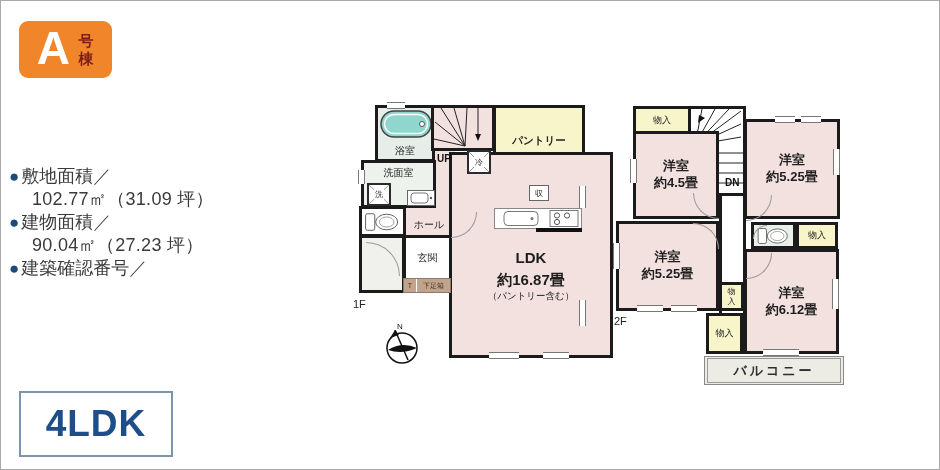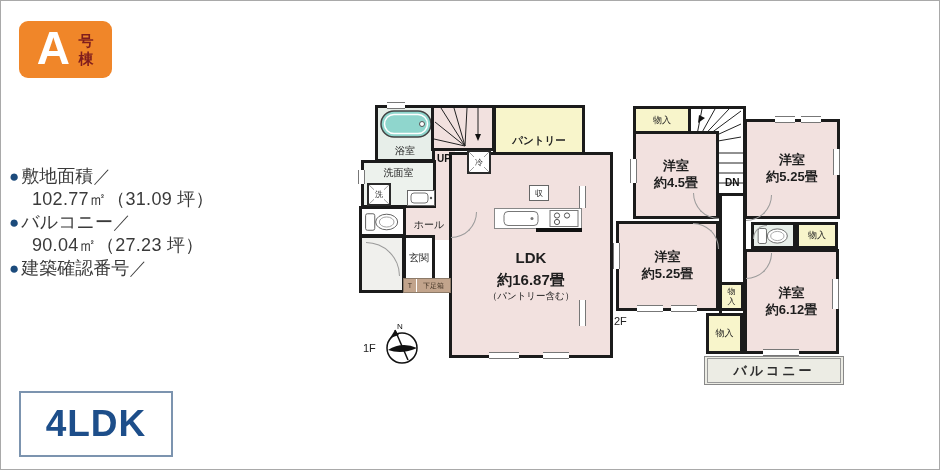--- a/index.html
+++ b/index.html
@@ -89,21 +89,21 @@
     <div class="spec-item">
       <div class="spec-label">
         <span class="spec-bullet">●</span>
         <span>敷地面積／</span>
       </div>
       <div class="spec-value">102.77㎡（31.09 坪）</div>
     </div>
     <div class="spec-item">
       <div class="spec-label">
         <span class="spec-bullet">●</span>
-        <span>バルコニー／</span>
+        <span>建物面積／</span>
       </div>
       <div class="spec-value">90.04㎡（27.23 坪）</div>
     </div>
     <div class="spec-item">
       <div class="spec-label">
         <span class="spec-bullet">●</span>
         <span>建築確認番号／</span>
       </div>
     </div>
   </div>
@@ -198,30 +198,30 @@
         <rect x="1" y="3" width="10" height="18" rx="2" fill="#fff" stroke="#555"></rect>
         <ellipse cx="24" cy="12" rx="12" ry="8.5" fill="#fff" stroke="#555"></ellipse>
         <ellipse cx="24" cy="12" rx="8" ry="5.5" fill="none" stroke="#999"></ellipse>
       </svg>
     </div>
 
     <div class="room porchbg" style="left:8px;top:135px;width:46px;height:58px;">
       <div class="arc arc-tr" style="left:4px;top:4px;width:34px;height:34px;"></div>
     </div>
 
-    <div class="room whitebg" style="left:52px;top:135px;width:32px;height:46px;">
+    <div class="room whitebg" style="left:52px;top:135px;width:49px;height:46px;">
       <span class="rsmall">玄関</span>
     </div>
 
     <div class="shoe" style="left:52px;top:178px;width:48px;height:15px;">
       <div style="width:12px;">T</div>
       <div style="flex:1;">下足箱</div>
     </div>
 
-    <span class="floor-label" style="left:12px;top:198px;margin-top:44px;">1F</span>
+    <span class="floor-label" style="left:2px;top:198px;">1F</span>
 
     <div class="win winv" style="left:228px;top:86px;height:22px;"></div>
     <div class="win winv" style="left:228px;top:200px;height:26px;"></div>
     <div class="win winh" style="left:138px;top:252px;width:30px;"></div>
     <div class="win winh" style="left:192px;top:252px;width:26px;"></div>
     <div class="win winh" style="left:36px;top:2px;width:18px;"></div>
     <div class="win winv" style="left:7px;top:70px;height:14px;"></div>
 
     <div class="arc arc-br" style="left:100px;top:112px;width:26px;height:26px;"></div>
 

